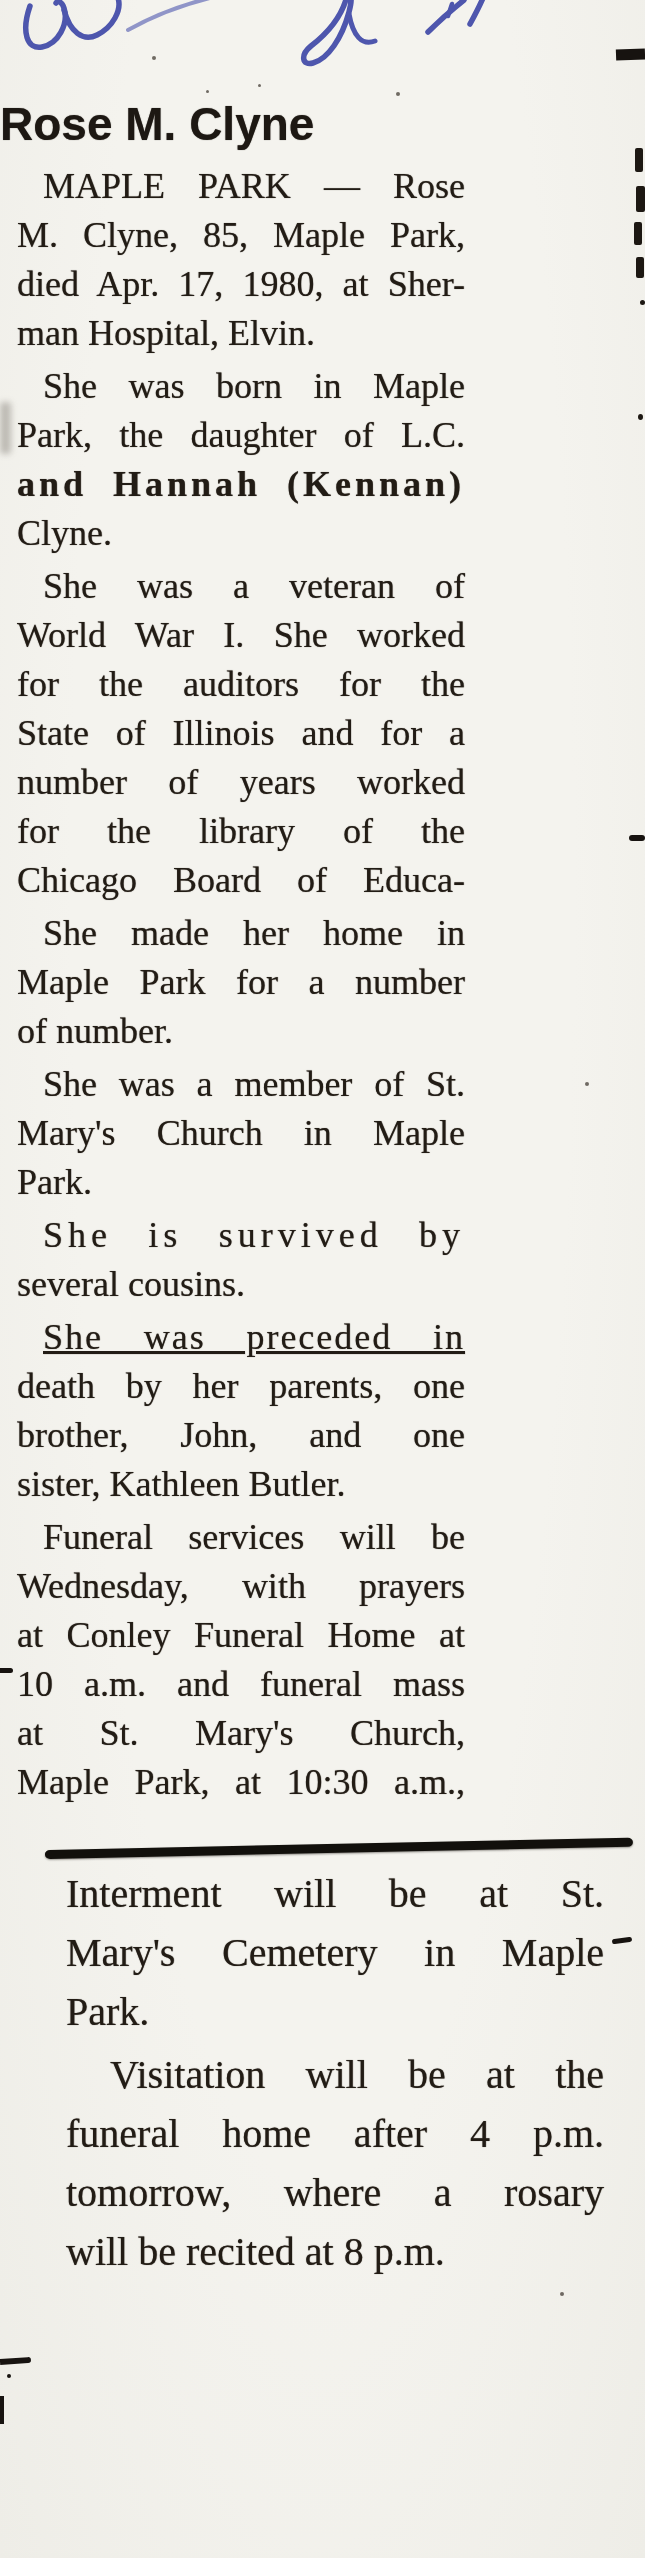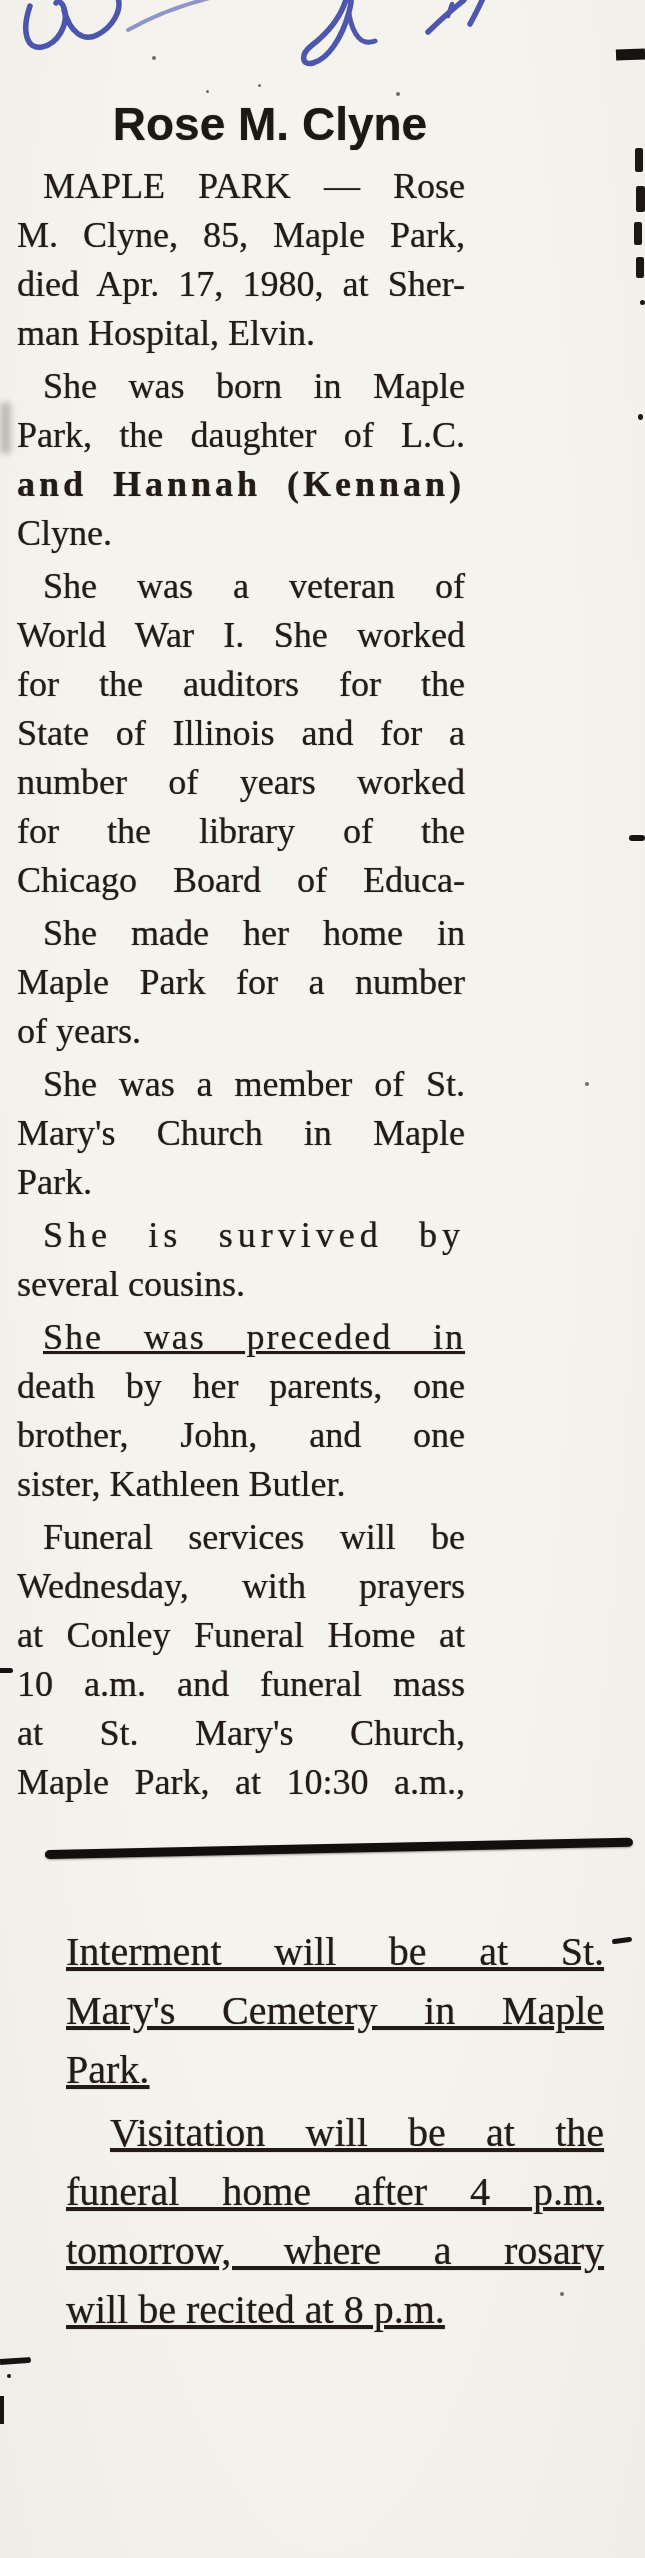--- a/index.html
+++ b/index.html
@@ -4,30 +4,30 @@
 <style>
   html,body{margin:0;padding:0;background:#888;}
   #paper{
     position:relative;width:645px;height:2558px;overflow:hidden;
     background:radial-gradient(ellipse at 50% 35%, #f4f3ee 55%, #eeede7 100%);
     font-family:"Liberation Serif", serif;
   }
   
   #headline{
     position:absolute;left:0;top:97px;width:540px;height:50px;
-    text-align:center;font-family:"Liberation Sans", sans-serif;
+    text-align:left;font-family:"Liberation Sans", sans-serif;
     font-weight:bold;font-size:46px;letter-spacing:0px;color:#1d1813;
     text-shadow:0 0 1px rgba(25,18,12,.65);
     white-space:nowrap;
   }
   
   .col{position:absolute;color:#221c15;
     text-shadow:0 0 1px rgba(32,24,16,.55), .4px .4px 0 rgba(32,24,16,.22);}
   #upper-col{left:13px;top:158px;width:456px;font-size:36px;line-height:49px;}
-  #lower-col{left:62px;top:1918px;width:546px;font-size:40px;line-height:59px;text-decoration:underline;}
+  #lower-col{left:62px;top:1860px;width:546px;font-size:40px;line-height:59px;}
   .para{margin:4px;}
   .line{
     text-align:justify;text-align-last:justify;
     white-space:normal;overflow:visible;
   }
   .line.first{text-indent:26px;}
   .line.last{text-align-last:left;}
   
   #upper-col .para:nth-child(2) .line:nth-child(3){letter-spacing:4px;font-weight:bold;}
   #upper-col .para:nth-child(6) .line:nth-child(1){letter-spacing:5px;}
@@ -100,21 +100,21 @@
         <div class="line">World War I. She worked</div>
         <div class="line">for the auditors for the</div>
         <div class="line">State of Illinois and for a</div>
         <div class="line">number of years worked</div>
         <div class="line">for the library of the</div>
         <div class="line">Chicago Board of Educa-</div>
       </div>
       <div class="para">
         <div class="line first">She made her home in</div>
         <div class="line">Maple Park for a number</div>
-        <div class="line last">of years.</div>
+        <div class="line last">of number.</div>
       </div>
       <div class="para">
         <div class="line first">She was a member of St.</div>
         <div class="line">Mary's Church in Maple</div>
         <div class="line last">Park.</div>
       </div>
       <div class="para">
         <div class="line first">She is survived by</div>
         <div class="line last">several cousins.</div>
       </div>

